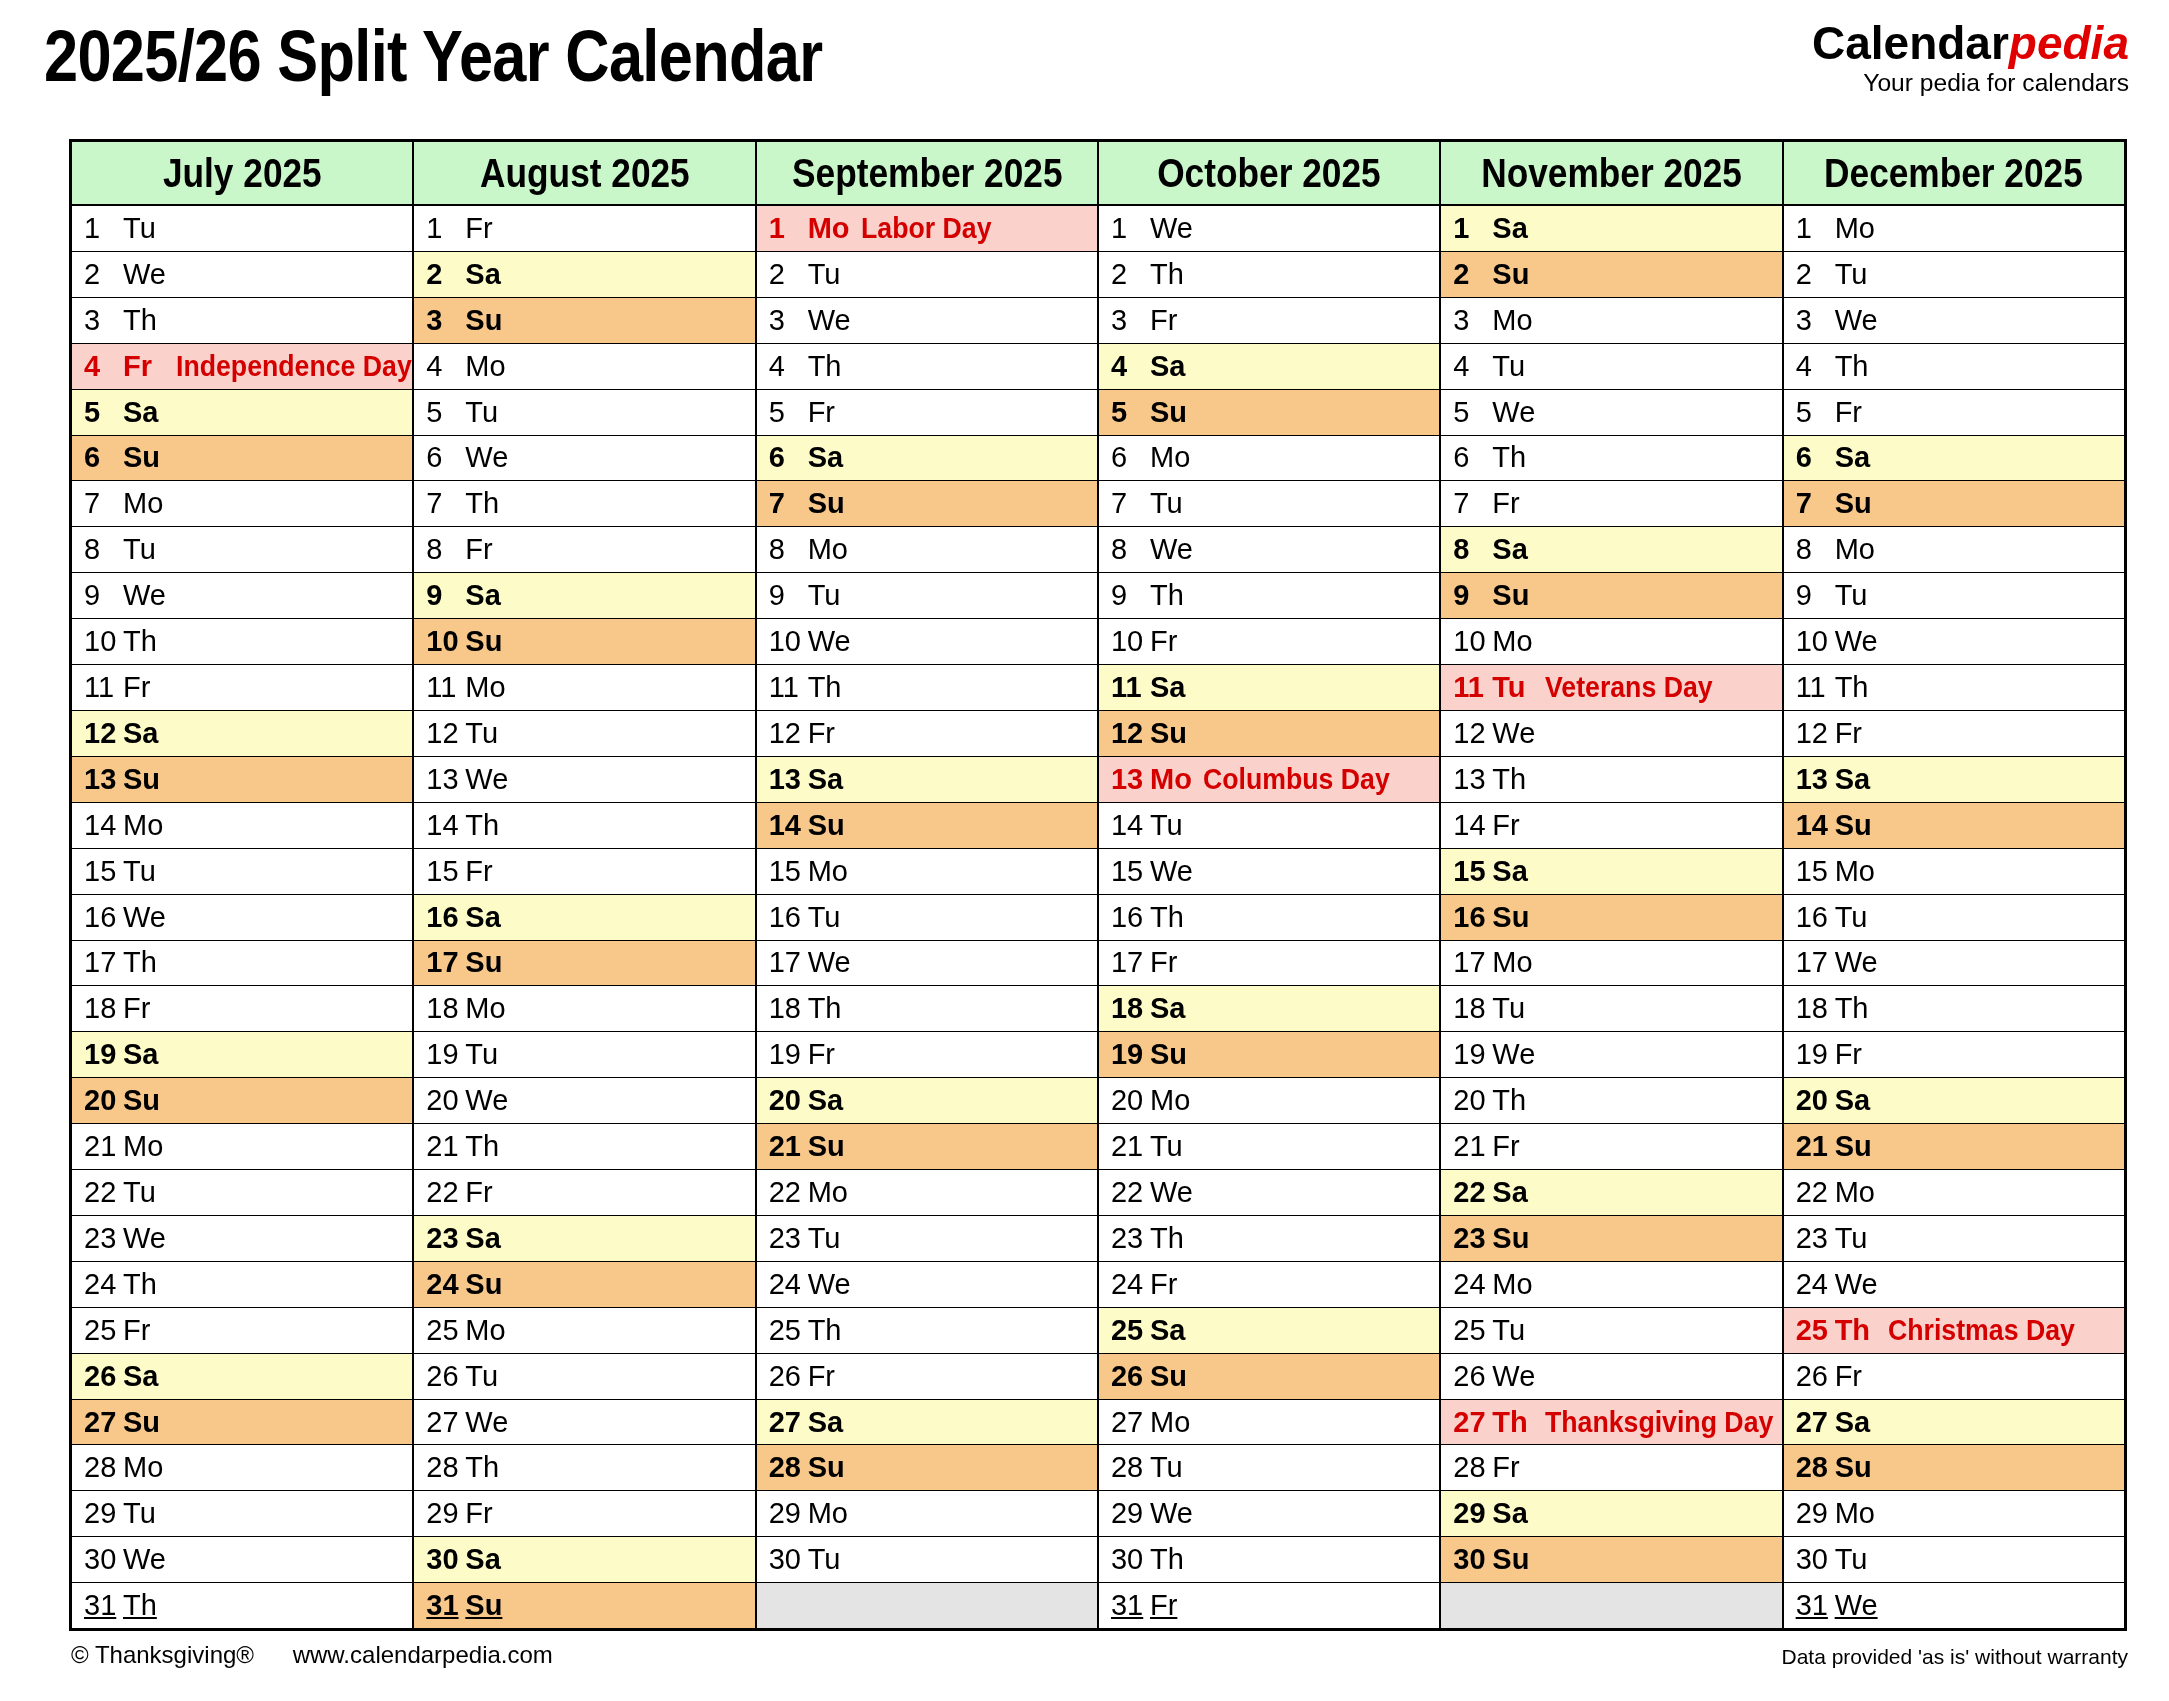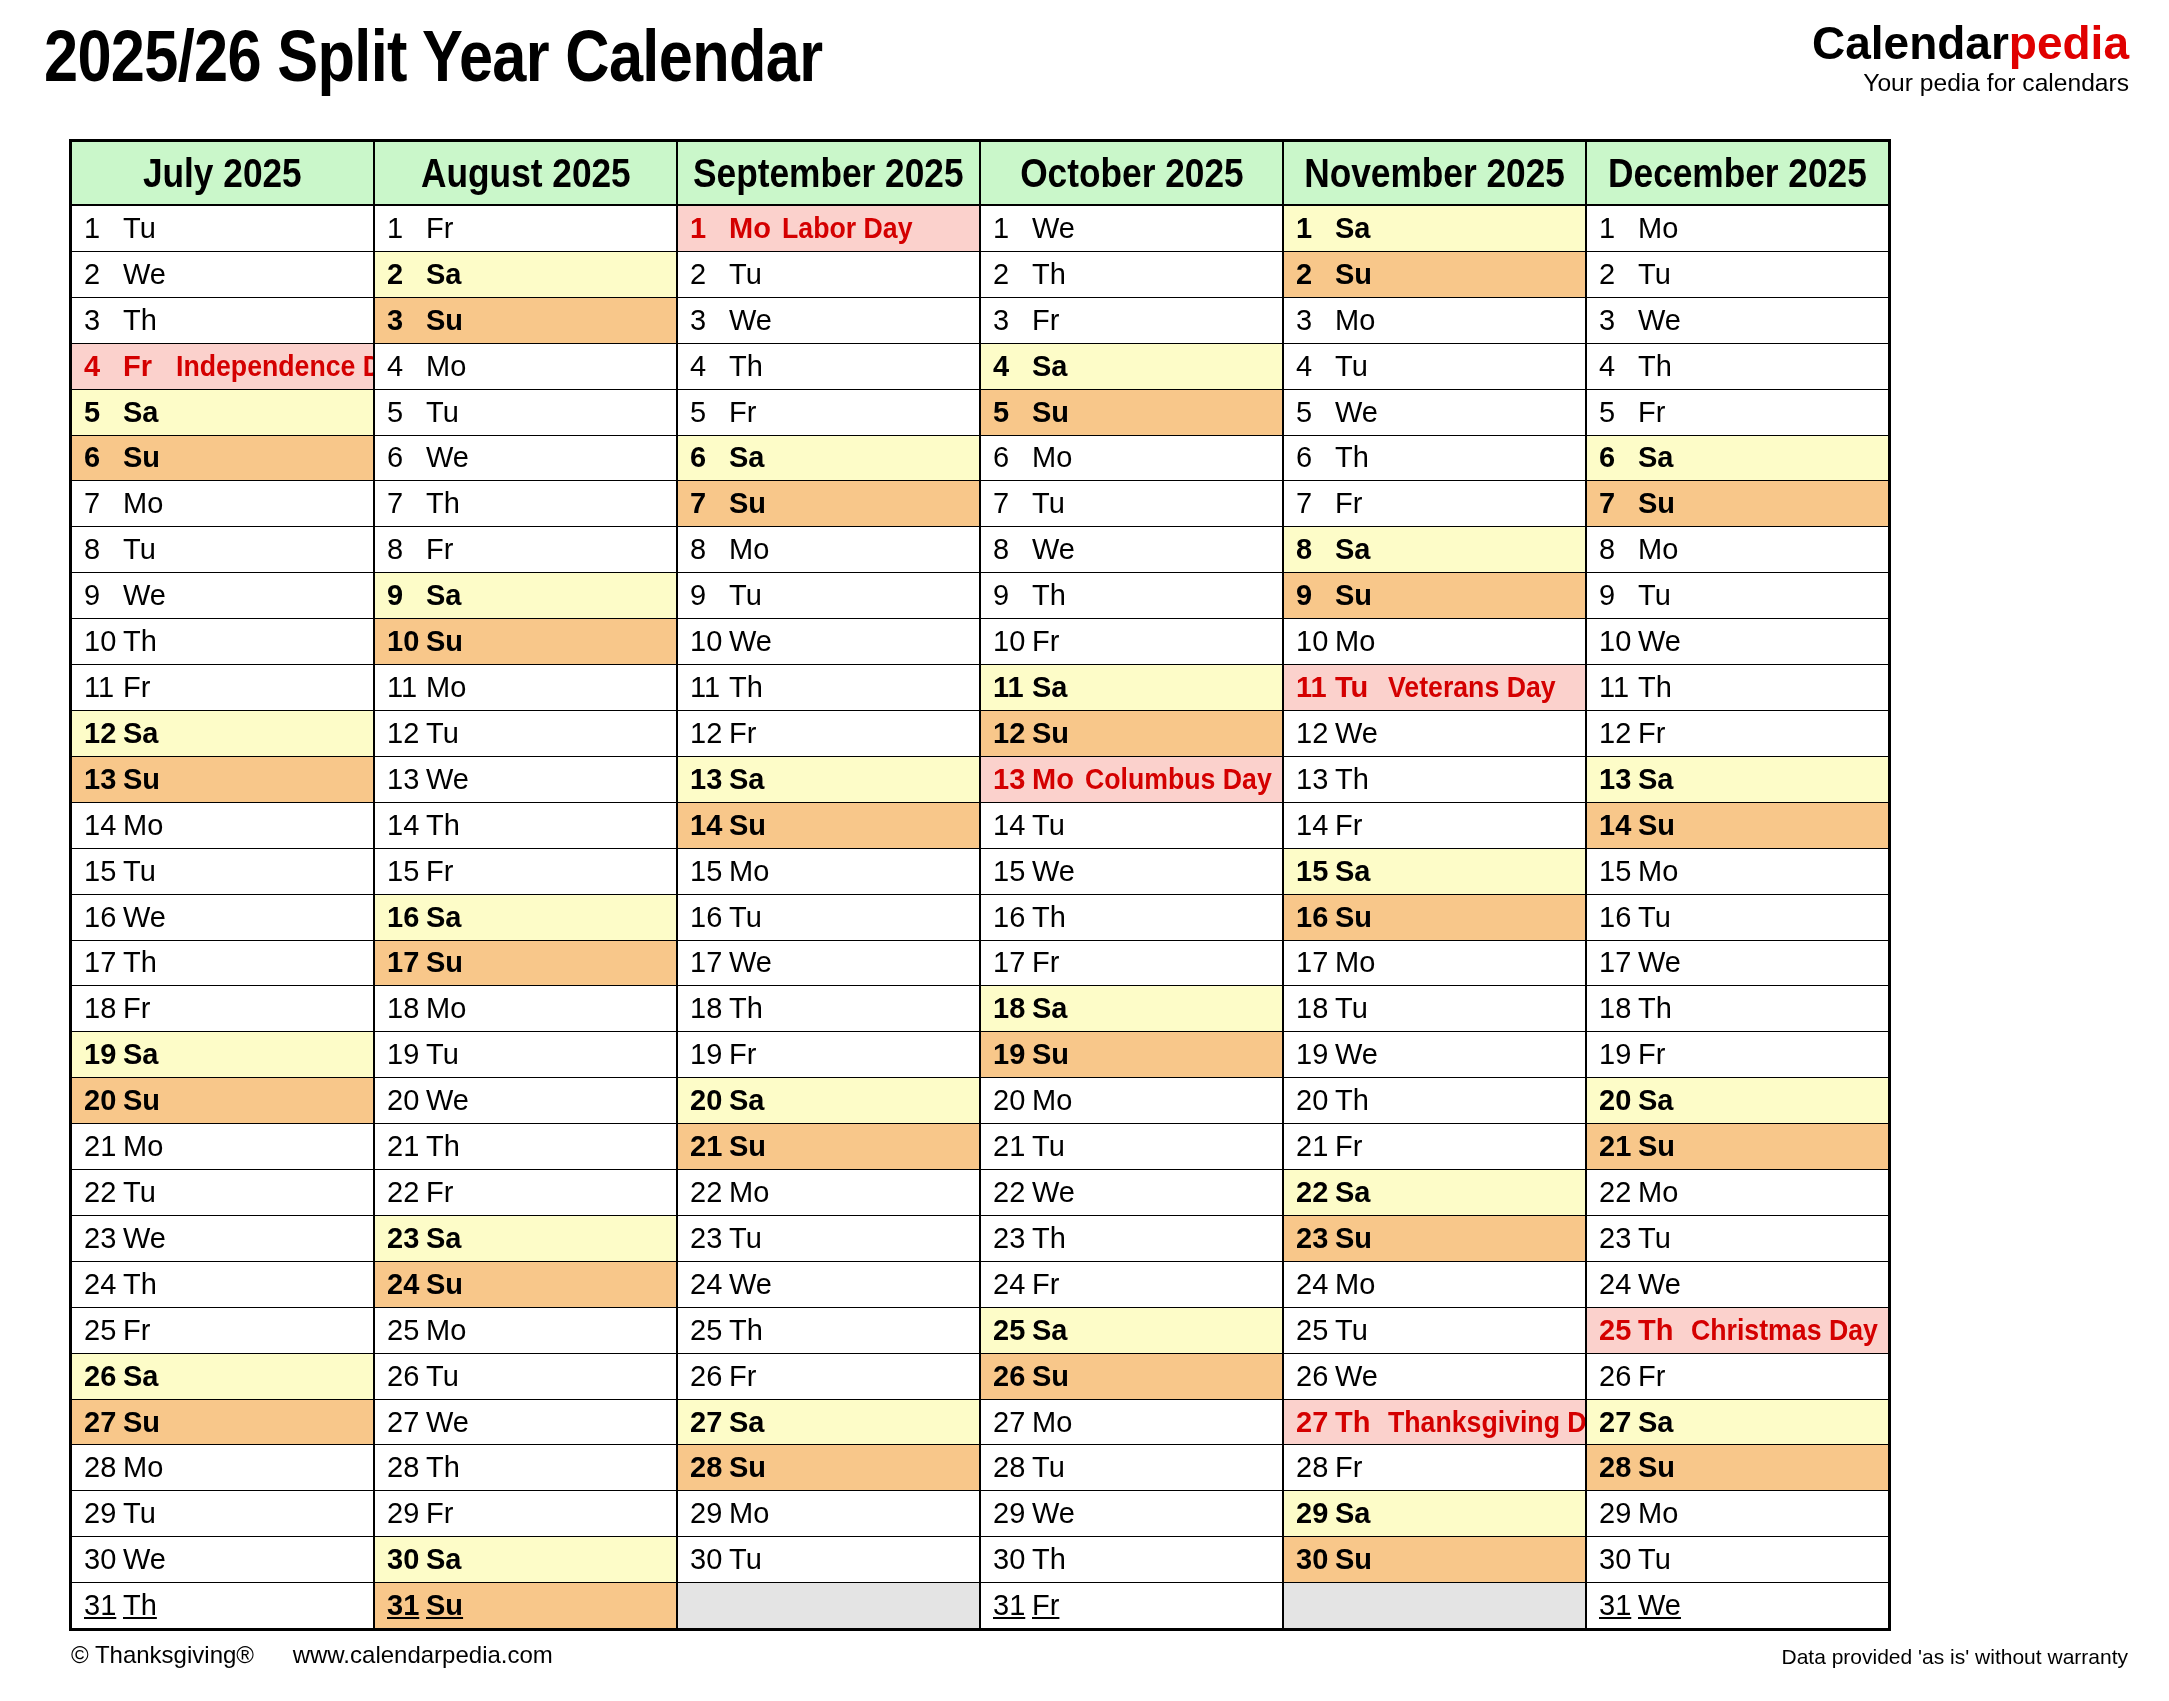--- a/index.html
+++ b/index.html
@@ -18,27 +18,27 @@
     font-size:73px; font-weight:bold; letter-spacing:-0.8px;
     white-space:nowrap;
     transform:scaleX(0.84); transform-origin:left top;
   }
   .logo {
     position:absolute; right:41px; top:20.3px;
     text-align:right; line-height:1;
   }
   .logo .brand { font-size:46px; white-space:nowrap; }
   .logo .brand-black { color:#000;font-weight:bold; }
-  .logo .brand-red { color:var(--brand-red); font-weight:bold; }
+  .logo .brand-red { color:var(--brand-red); font-weight:bold; font-style:italic; }
   .logo .tagline { font-size:24.6px; margin-top:5.1px; color:#000; }
 
   
   .calendar {
     position:absolute; left:69px; top:139px;
-    width:1822px; height:1492px;
+    width:2058px; height:1492px;
     border:3.4px solid #000;
     box-sizing:border-box;
     display:flex;
     background:#fff;
   }
   .month-col {
     flex:1 1 0;
     display:flex; flex-direction:column;
     border-right:2.5px solid #000;
     min-width:0;

